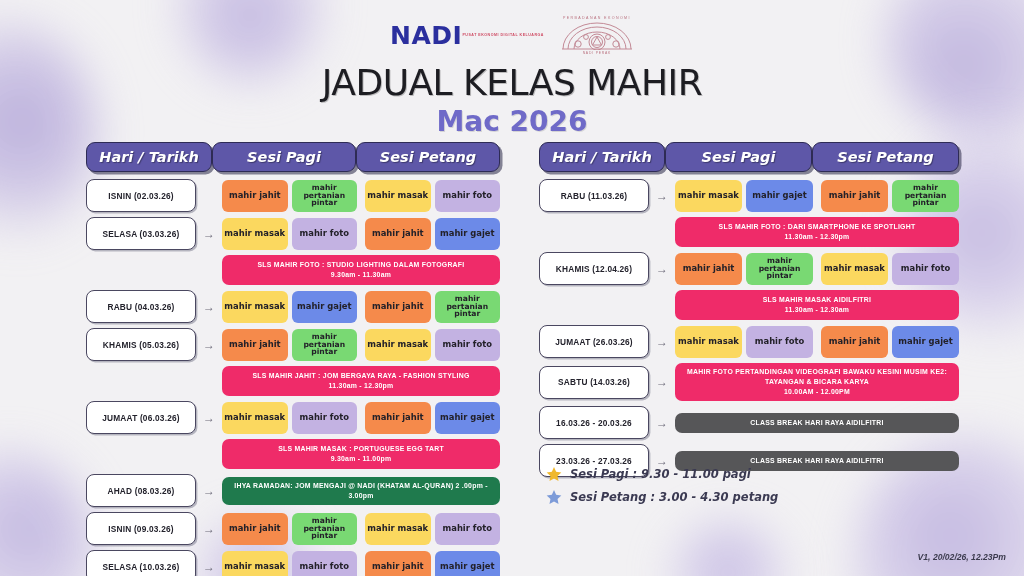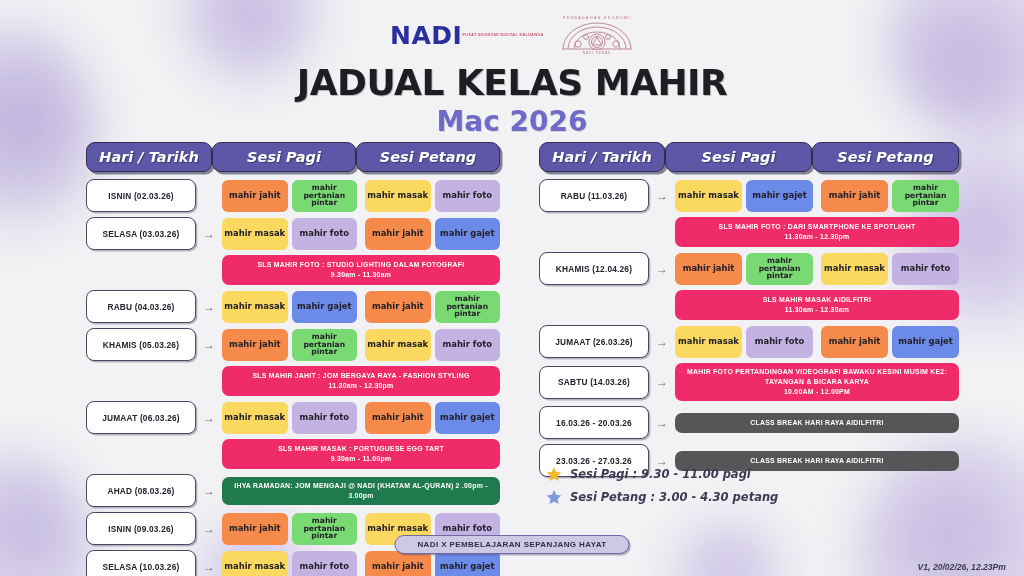--- a/index.html
+++ b/index.html
@@ -36,21 +36,21 @@
   
   .hdr { position: absolute; left: 0; right: 0; top: 14px; text-align: center; z-index: 4; }
   .logos { display: flex; align-items: center; justify-content: center; gap: 16px; height: 42px; }
   .nadi-logo { display: flex; align-items: center; line-height: 1; }
   .nadi-word { font-size: 25px; font-weight: 800; color: #2b2f9e; letter-spacing: .5px;
                font-family: "DejaVu Sans", sans-serif; }
   .nadi-sub { font-size: 3.6px; font-weight: 700; color: #cf4b63; letter-spacing: .5px; margin-top: 2px; }
   .seal { display: flex; flex-direction: column; align-items: center; }
   .seal-top { font-size: 3.6px; color: #b9707e; letter-spacing: 1.4px; }
   .seal-bot { font-size: 3.4px; color: #b9707e; letter-spacing: .8px; margin-top: 1px; }
-  .main-title { font-family: "DejaVu Sans", sans-serif; font-size: 36px; font-weight: 700;
+  .main-title { font-family: "DejaVu Sans", sans-serif; font-size: 36px; font-weight: 400;
                 color: #1d1d22; letter-spacing: -0.5px; margin-top: 6px;
                 text-shadow: 1px 1px 0 rgba(0,0,0,.22); }
   .sub-title { font-family: "DejaVu Sans", sans-serif; font-size: 28px; font-weight: 700;
                color: #6f6ac8; margin-top: 2px; text-shadow: 1px 1px 0 rgba(0,0,0,.12); }
 
   
   .table { position: absolute; z-index: 3; }
   .tbl-left  { left: 86px;  top: 140px; width: 414px; }
   .tbl-right { left: 539px; top: 140px; width: 420px; }
 
@@ -126,21 +126,21 @@
               font-family: "DejaVu Sans", sans-serif; }
   .star { width: 16px; height: 16px; display: block; }
 
   
   .foot-pill {
     position: absolute; left: 50%; transform: translateX(-50%); bottom: 22px; z-index: 4;
     background: #cfc7e6; border: 1.2px solid #6d68a6; border-radius: 11px;
     padding: 4px 22px; font-size: 8px; font-weight: 700; color: #2f2e47;
     letter-spacing: .4px; box-shadow: 1.5px 1.5px 0 rgba(80,76,120,.4);
   }
-  .version { position: absolute; right: 18px; bottom: 4px; z-index: 4;
+  .version { position: absolute; right: 18px; bottom: 14px; z-index: 4;
              font-size: 8.6px; font-style: italic; font-weight: 700; color: #3c3b4e; }
 </style>
 </head>
 <body>
 
 <div class="canvas">
 
   <div class="blob blob-a"></div>
   <div class="blob blob-b"></div>
   <div class="blob blob-c"></div>
@@ -440,15 +440,14 @@
       <div class="leg-text">Sesi Pagi : 9.30 - 11.00 pagi</div>
     </div>
     <div class="leg-item">
       <svg class="star" viewBox="0 0 24 24">
         <polygon points="12,1.5 15.2,8.6 23,9.6 17.3,15 18.8,22.6 12,18.9 5.2,22.6 6.7,15 1,9.6 8.8,8.6" fill="#7D9BD8"></polygon>
       </svg>
       <div class="leg-text">Sesi Petang : 3.00 - 4.30 petang</div>
     </div>
   </div>
 
-  <div class="foot-pill">NADI X PEMBELAJARAN SEPANJANG HAYAT</div>
   <div class="version">V1, 20/02/26, 12.23Pm</div>
 </div>
 
 </body></html>

